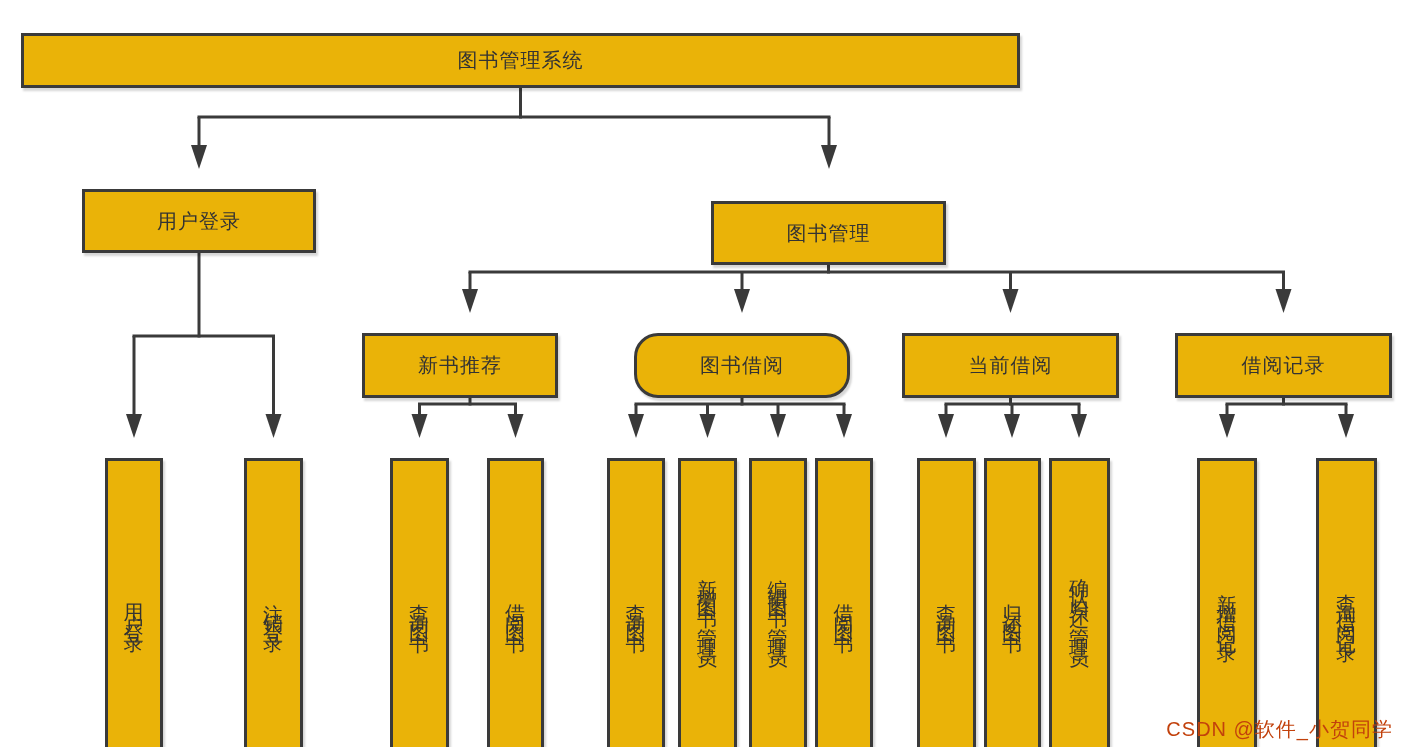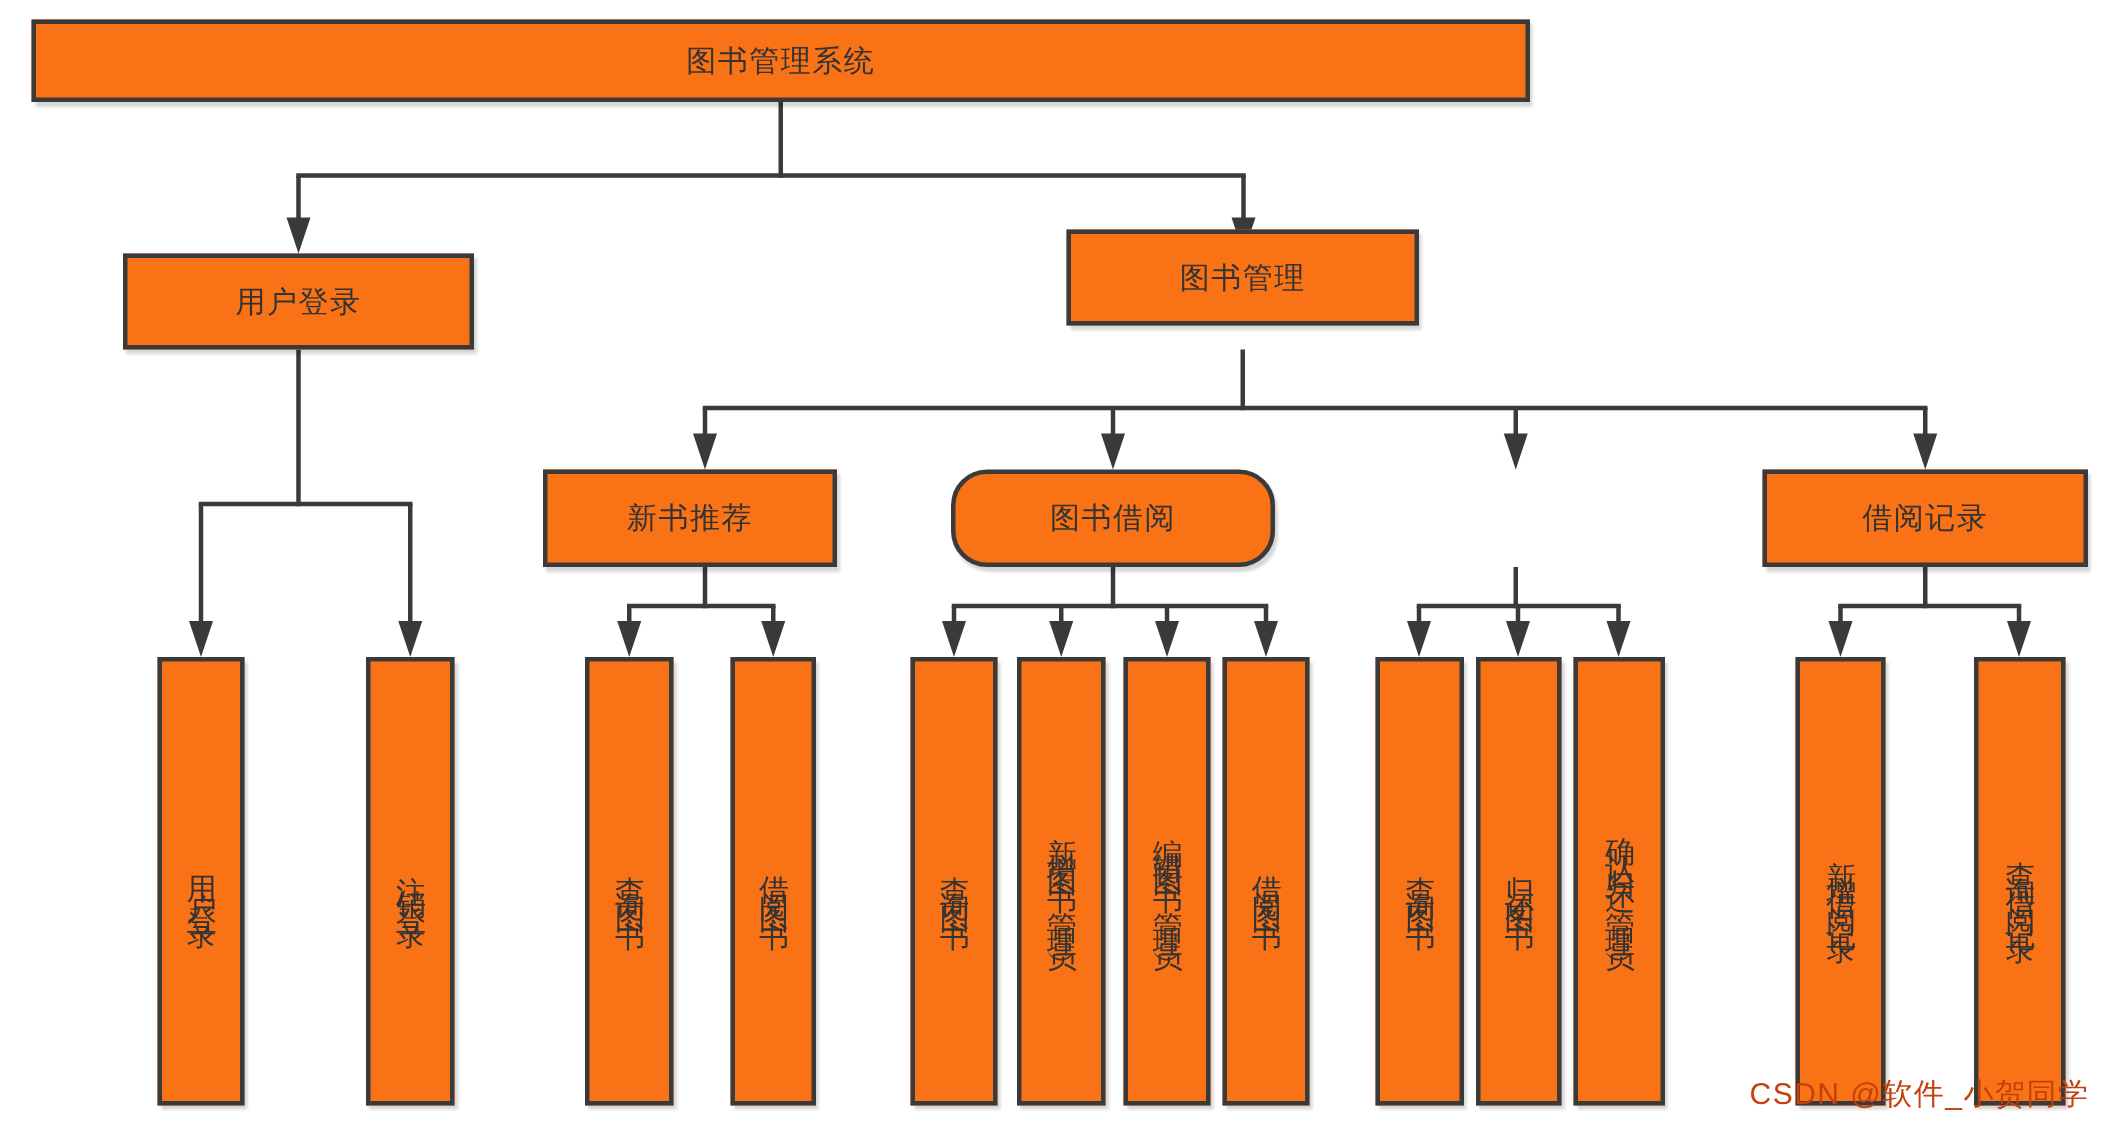--- a/index.html
+++ b/index.html
@@ -24,27 +24,28 @@
   .wires line {
     stroke: #3a3a3a;
     stroke-width: 3;
   }
   .wires polygon {
     fill: #3a3a3a;
   }
   .box {
     position: absolute;
     box-sizing: border-box;
-    background: #f97316;
+    background: #eab308;
     border: 3px solid #3a3a3a;
     color: #333333;
     display: flex;
     align-items: center;
     justify-content: center;
     box-shadow: 2px 3px 2px rgba(0,0,0,0.16);
+    margin-top: 20px;
   }
   .box.h span {
     font-size: 20px;
     letter-spacing: 1px;
     white-space: nowrap;
   }
   .box.v span {
     writing-mode: vertical-rl;
     text-orientation: mixed;
     font-size: 20px;
@@ -129,30 +130,33 @@
     <polygon points="1338,414 1354,414 1346,438"></polygon>
   </svg>
 
   <div class="box h" style="left:21px; top:13px; width:999px; height:55px;">
     <span>图书管理系统</span>
   </div>
 
   <div class="box h" style="left:82px; top:169px; width:234px; height:64px;">
     <span>用户登录</span>
   </div>
-  <div class="box h" style="left:711px; top:153px; width:235px; height:64px;">
+  <div class="box h" style="left:711px; top:181px; width:235px; height:64px;">
     <span>图书管理</span>
   </div>
 
   <div class="box h" style="left:362px; top:313px; width:196px; height:65px;">
     <span>新书推荐</span>
   </div>
   <div class="box h" style="left:634px; top:313px; width:216px; height:65px;border-radius:24px;">
     <span>图书借阅</span>
   </div>
+  <div class="box h" style="left:902px; top:313px; width:217px; height:65px;">
+    <span>当前借阅</span>
+  </div>
   <div class="box h" style="left:1175px; top:313px; width:217px; height:65px;">
     <span>借阅记录</span>
   </div>
 
   <div class="box v" style="left:105px; top:438px; width:58px; height:299px;">
     <span>用户登录</span>
   </div>
   <div class="box v" style="left:244px; top:438px; width:59px; height:299px;">
     <span>注销登录</span>
   </div>

